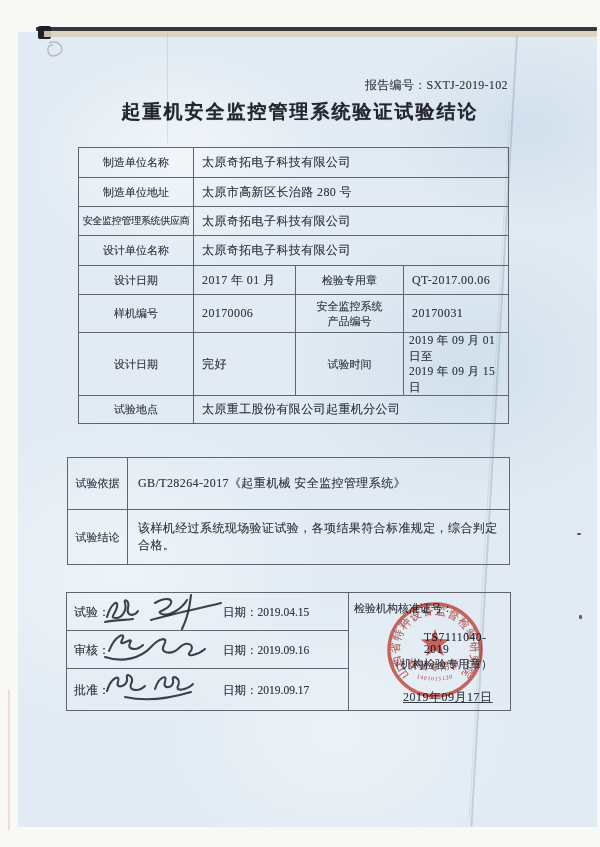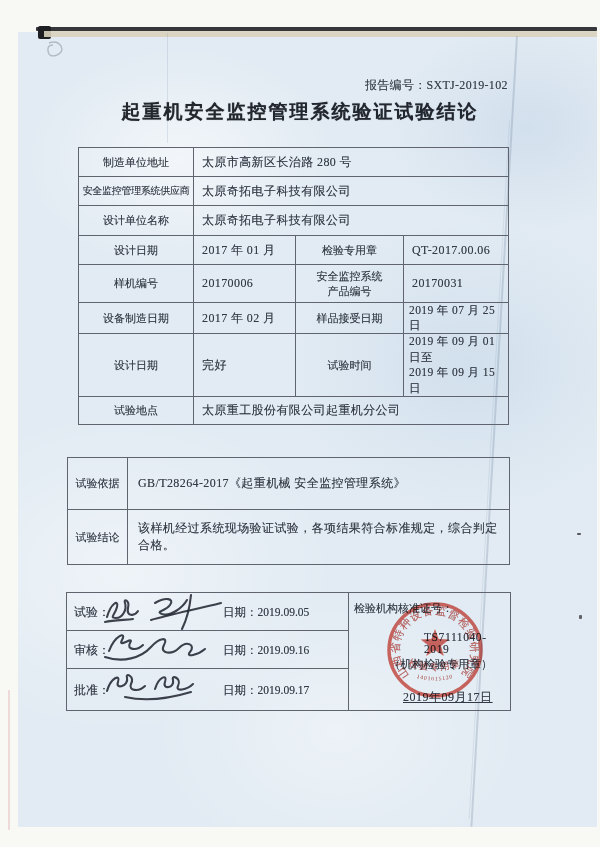--- a/index.html
+++ b/index.html
@@ -95,20 +95,24 @@
 <div class="doc-title">起重机安全监控管理系统验证试验结论</div>
 
 <table class="tbl-info">
   <colgroup>
       <col style="width:115px">
       <col style="width:102px">
       <col style="width:108px">
       <col style="width:105px">
     </colgroup>
   <tbody>
+      <tr style="height:30px">
+    <td class="lbl">制造单位名称</td>
+    <td class="val" colspan="3">太原奇拓电子科技有限公司</td>
+  </tr>
   <tr style="height:29px">
     <td class="lbl">制造单位地址</td>
     <td class="val" colspan="3">太原市高新区长治路 280 号</td>
   </tr>
   <tr style="height:29px">
     <td class="lbl tight">安全监控管理系统供应商</td>
     <td class="val" colspan="3">太原奇拓电子科技有限公司</td>
   </tr>
   <tr style="height:30px">
     <td class="lbl">设计单位名称</td>
@@ -121,26 +125,20 @@
     <td class="val">QT-2017.00.06</td>
   </tr>
   <tr style="height:38px">
     <td class="lbl">样机编号</td>
     <td class="val">20170006</td>
     <td class="lbl">
       <div class="two-line">安全监控系统</div>
       <div class="two-line">产品编号</div>
     </td>
     <td class="val">20170031</td>
-  </tr>
-  <tr style="height:28px">
-    <td class="lbl">设备制造日期</td>
-    <td class="val">2017 年 02 月</td>
-    <td class="lbl">样品接受日期</td>
-    <td class="val" style="padding-left:5px;font-size:11.5px">2019 年 07 月 25 日</td>
   </tr>
   <tr style="height:37px">
     <td class="lbl">设计日期</td>
     <td class="val">完好</td>
     <td class="lbl">试验时间</td>
     <td class="val" style="padding-left:5px">
       <div class="two-line-val">2019 年 09 月 01 日至</div>
       <div class="two-line-val">2019 年 09 月 15 日</div>
     </td>
   </tr>
@@ -177,21 +175,21 @@
       <tr style="height:38px">
     <td class="sig-cell">
       <span class="sig-label">试验：</span>
       <svg class="sig-svg" width="128" height="44" viewBox="0 0 128 44">
         <path d="M8 28 C12 14 20 10 18 18 C16 26 10 29 17 29 C24 29 28 20 26 14 C24 9 31 11 29 19 C27 27 35 28 39 22"></path>
         <path d="M6 33 C14 31 26 31 34 30"></path>
         <path d="M56 14 C66 8 76 9 71 16 C66 23 56 22 63 25 C72 28 84 18 88 11"></path>
         <path d="M52 31 C70 26 98 20 122 14"></path>
         <path d="M92 6 C91 16 88 30 83 40"></path>
       </svg>
-      <span class="sig-date"><span>日期：</span><span>2019.09.05</span></span>
+      <span class="sig-date"><span>日期：</span><span>2019.04.15</span></span>
     </td>
     <td class="agency-cell" rowspan="3">
       <div class="agency-cert-label">检验机构核准证号：</div>
       <div class="agency-cert-no">TS7111040-2019</div>
       <div class="agency-seal-note">（机构检验专用章）</div>
       <div class="agency-date">2019年09月17日</div>
       <svg class="stamp" width="120" height="120" viewBox="0 0 120 120">
         <circle cx="60" cy="60" r="46" fill="none" stroke="#d6493e" stroke-width="3.4"></circle>
         <path id="ringArc" d="M 30.5 80.7 A 36 36 0 1 1 89.5 80.7" fill="none"></path>
         <path id="innerArc" d="M 30 74 Q 60 86 90 74" fill="none"></path>

